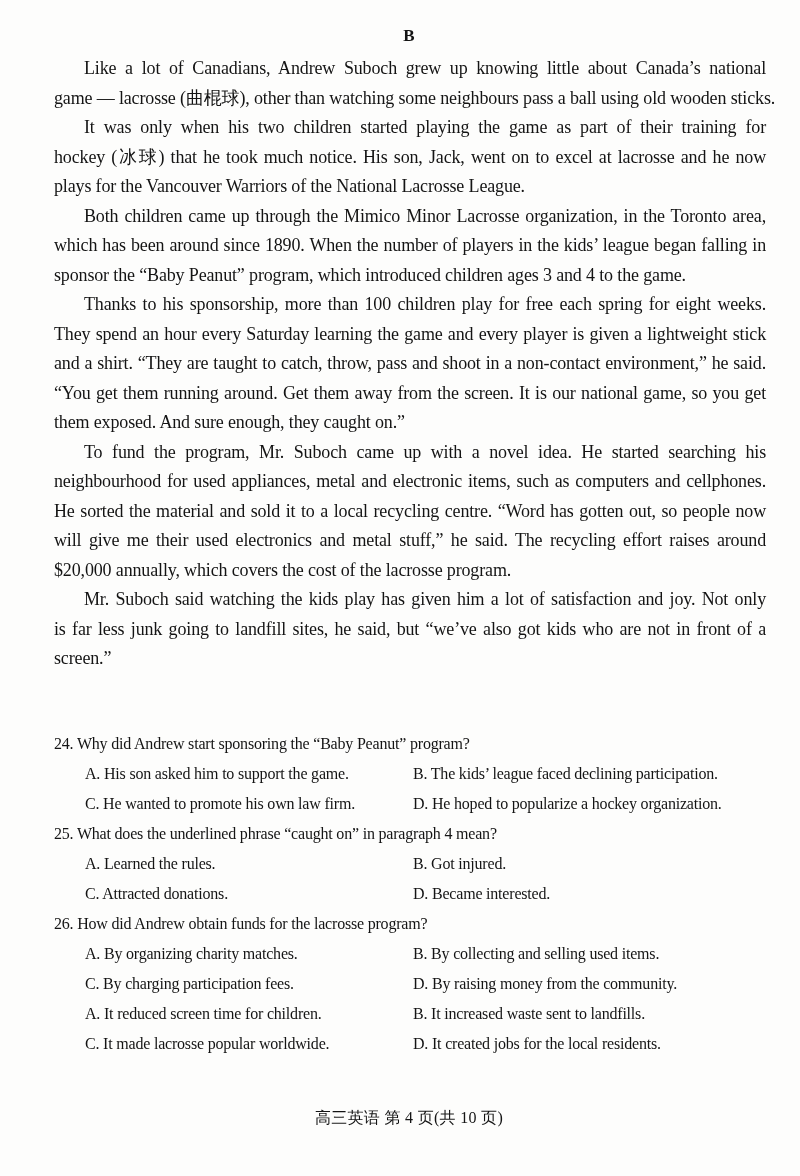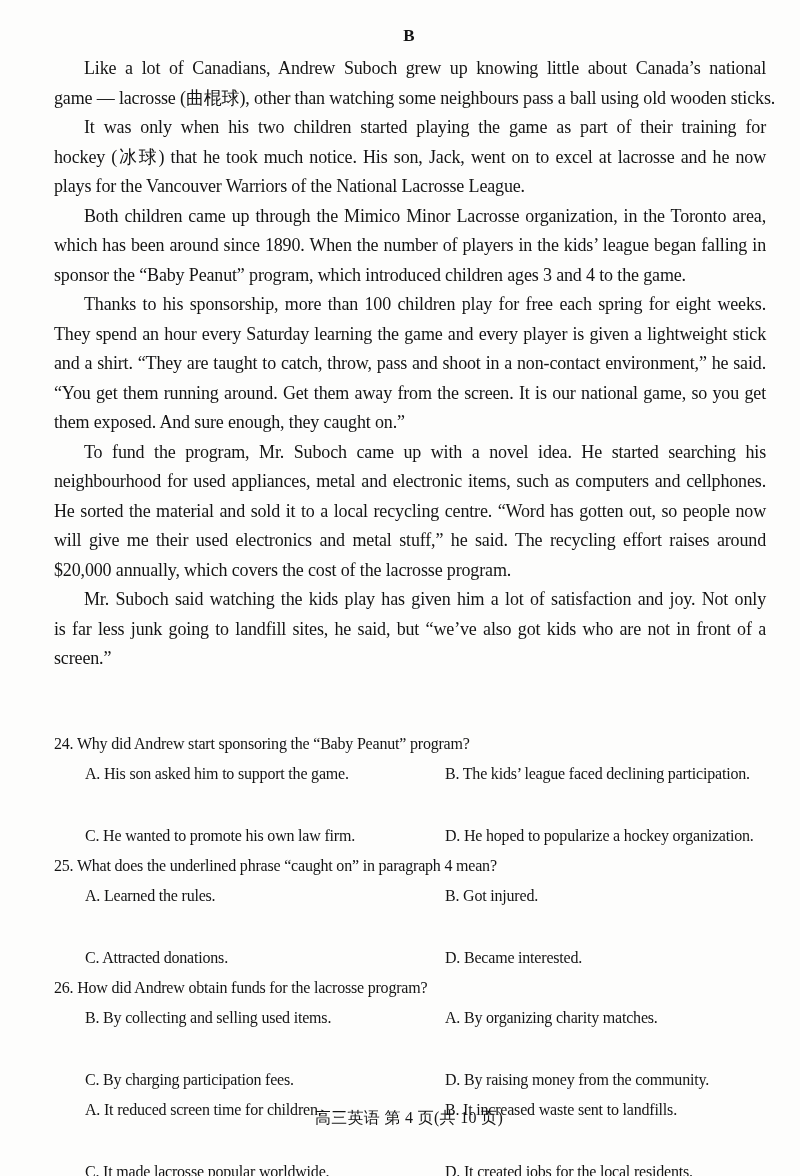--- a/index.html
+++ b/index.html
@@ -71,21 +71,20 @@
     .q-stem {
       height: 30px;
       line-height: 30px;
       white-space: nowrap;
       letter-spacing: -0.2px;
     }
     .q-opts {
       display: grid;
       grid-template-columns: 328px 340px;
       padding-left: 31px;
-      gap: 32px;
     }
     .opt {
       height: 30px;
       line-height: 30px;
       white-space: nowrap;
       letter-spacing: -0.2px;
     }
     .footer {
       position: absolute;
       top: 1108px;
@@ -158,22 +157,22 @@
       <div class="q-opts">
         <div class="opt">A. Learned the rules.</div>
         <div class="opt">B. Got injured.</div>
         <div class="opt">C. Attracted donations.</div>
         <div class="opt">D. Became interested.</div>
       </div>
     </div>
     <div class="q">
       <div class="q-stem">26. How did Andrew obtain funds for the lacrosse program?</div>
       <div class="q-opts">
+        <div class="opt">A. By organizing charity matches.</div>
         <div class="opt">B. By collecting and selling used items.</div>
-        <div class="opt">A. By organizing charity matches.</div>
         <div class="opt">C. By charging participation fees.</div>
         <div class="opt">D. By raising money from the community.</div>
       </div>
     </div>
     <div class="q">
       <div class="q-opts">
         <div class="opt">A. It reduced screen time for children.</div>
         <div class="opt">B. It increased waste sent to landfills.</div>
         <div class="opt">C. It made lacrosse popular worldwide.</div>
         <div class="opt">D. It created jobs for the local residents.</div>

